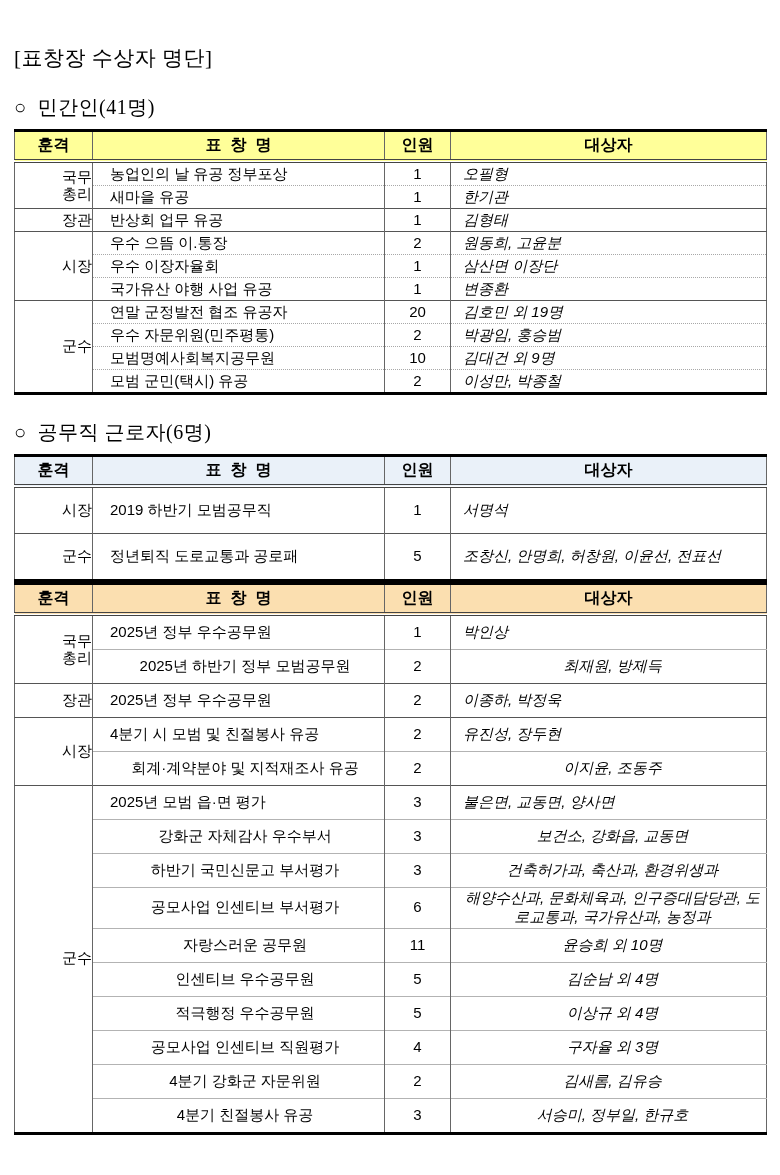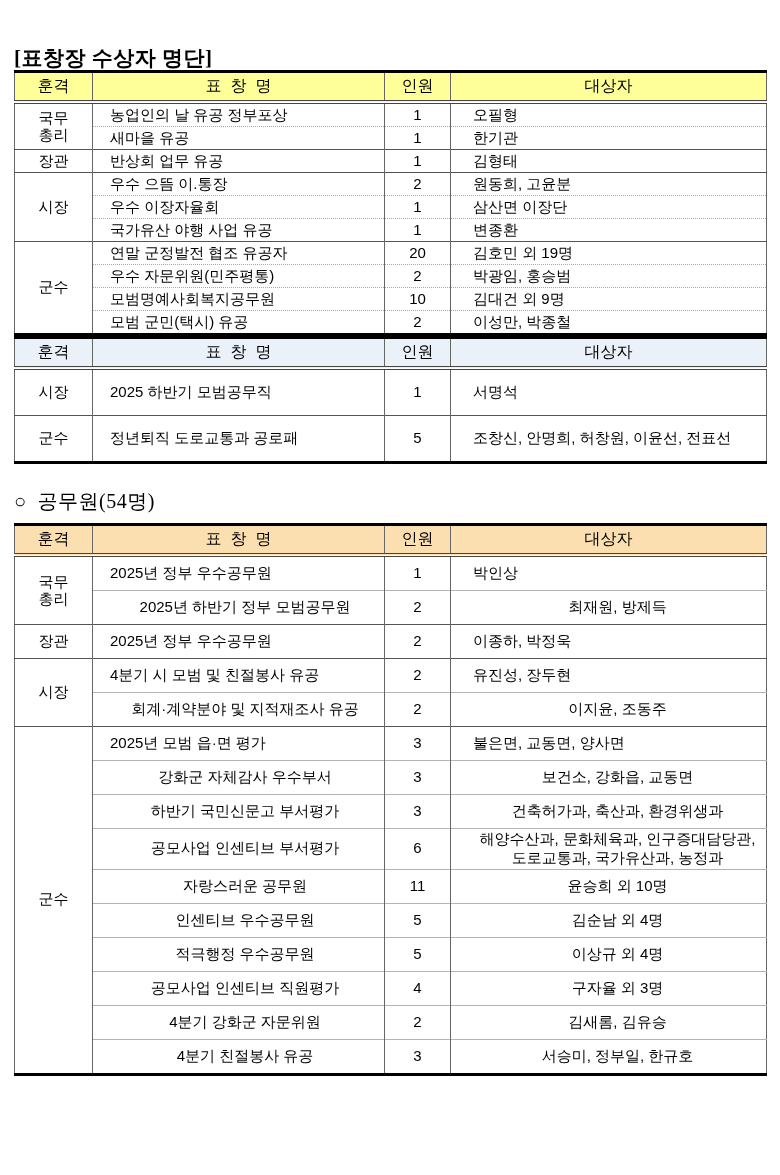--- a/index.html
+++ b/index.html
@@ -4,60 +4,61 @@
 <style>
   html,body{margin:0;padding:0;background:#ffffff;}
   body{
     width:780px;height:1175px;
     font-family:"Liberation Sans","DejaVu Sans",sans-serif;
     color:#000;
   }
   .page{box-sizing:border-box;padding:46px 14px 0 14px;}
   .doc-title{
     font-family:"Liberation Serif","DejaVu Serif",serif;
-    font-size:21px;font-weight:bold;letter-spacing:.5px;
+    font-size:21px;font-weight:normal;letter-spacing:.5px;
     margin:0;line-height:24px;white-space:pre;
   }
   .section-heading{
     font-family:"Liberation Serif","DejaVu Serif",serif;
     font-size:20px;line-height:26px;
     margin:24px 0 9px 0;white-space:pre;letter-spacing:.5px;
   }
   table.awards-table{
     border-collapse:collapse;table-layout:fixed;width:752px;
     border-top:3px solid #000;border-bottom:3px solid #000;
     border-left:1px solid #666;border-right:1px solid #666;
   }
   th{
-    font-size:16px;font-weight:normal;height:27px;
+    font-size:16px;font-weight:bold;height:27px;
     border-bottom:4px double #444;white-space:pre;
     padding:0;text-align:center;
   }
   th:not(:last-child){border-right:1px solid #666;}
   td{font-size:15px;vertical-align:middle;padding:0;line-height:1.25;}
   td.rank{
-    text-align:center;white-space:pre-line;line-height:1.12;
+    text-align:right;white-space:pre-line;line-height:1.12;
     border-right:1px solid #666;
   }
   td.award{padding:1px 4px 1px 17px;border-right:1px solid #666;}
   td.count{text-align:center;border-right:1px solid #666;}
-  td.recip{padding:1px 4px 1px 22px;}
+  td.recip{padding:1px 4px 1px 12px;font-style:italic;}
   tr.group-start td{border-top:1px solid #555;}
   .s0 td{height:20px;}
   .s0 tr.mid td{border-top:1px dotted #a8a8a8;margin-left:40px;}
   .s1 td{height:43px;}
   .s2 td{height:31px;}
   .s2 tr.mid td{border-top:1px solid #b3b3b3;text-align:center;}
 </style>
 </head>
 <body>
 
 <div class="page">
   <h1 class="doc-title">[표창장 수상자 명단]</h1>
   <div id="sections">
+      <div class="section-heading">○  민간인(41명)</div>
       <table class="awards-table s0">
         <colgroup>
           <col style="width: 78px;">
           <col style="width: 292px;">
           <col style="width: 66px;">
           <col style="width: 316px;">
         </colgroup>
         <thead>
           <tr>
             <th style="background: rgb(255, 255, 153);">훈격</th>
@@ -117,51 +118,51 @@
             <td class="count">10</td>
             <td class="recip">김대건 외 9명</td>
           </tr>
           <tr class="mid">
             <td class="award">모범 군민(택시) 유공</td>
             <td class="count">2</td>
             <td class="recip">이성만, 박종철</td>
           </tr>
         </tbody>
       </table>
+      <div class="section-heading">○  공무직 근로자(6명)</div>
       <table class="awards-table s1">
         <colgroup>
           <col style="width: 78px;">
           <col style="width: 292px;">
           <col style="width: 66px;">
           <col style="width: 316px;">
         </colgroup>
         <thead>
           <tr>
             <th style="background: rgb(234, 241, 249);">훈격</th>
             <th style="background: rgb(234, 241, 249);">표  창  명</th>
             <th style="background: rgb(234, 241, 249);">인원</th>
             <th style="background: rgb(234, 241, 249);">대상자</th>
           </tr>
         </thead>
         <tbody>
           <tr>
             <td class="rank" rowspan="1">시장</td>
-            <td class="award">2025 하반기 모범공무직</td>
+            <td class="award">2019 하반기 모범공무직</td>
             <td class="count">1</td>
             <td class="recip">서명석</td>
           </tr>
           <tr class="group-start">
             <td class="rank" rowspan="1">군수</td>
             <td class="award">정년퇴직 도로교통과 공로패</td>
             <td class="count">5</td>
             <td class="recip">조창신, 안명희, 허창원, 이윤선, 전표선</td>
           </tr>
         </tbody>
       </table>
-      <div class="section-heading">○  공무원(54명)</div>
       <table class="awards-table s2">
         <colgroup>
           <col style="width: 78px;">
           <col style="width: 292px;">
           <col style="width: 66px;">
           <col style="width: 316px;">
         </colgroup>
         <thead>
           <tr>
             <th style="background: rgb(251, 223, 176);">훈격</th>

